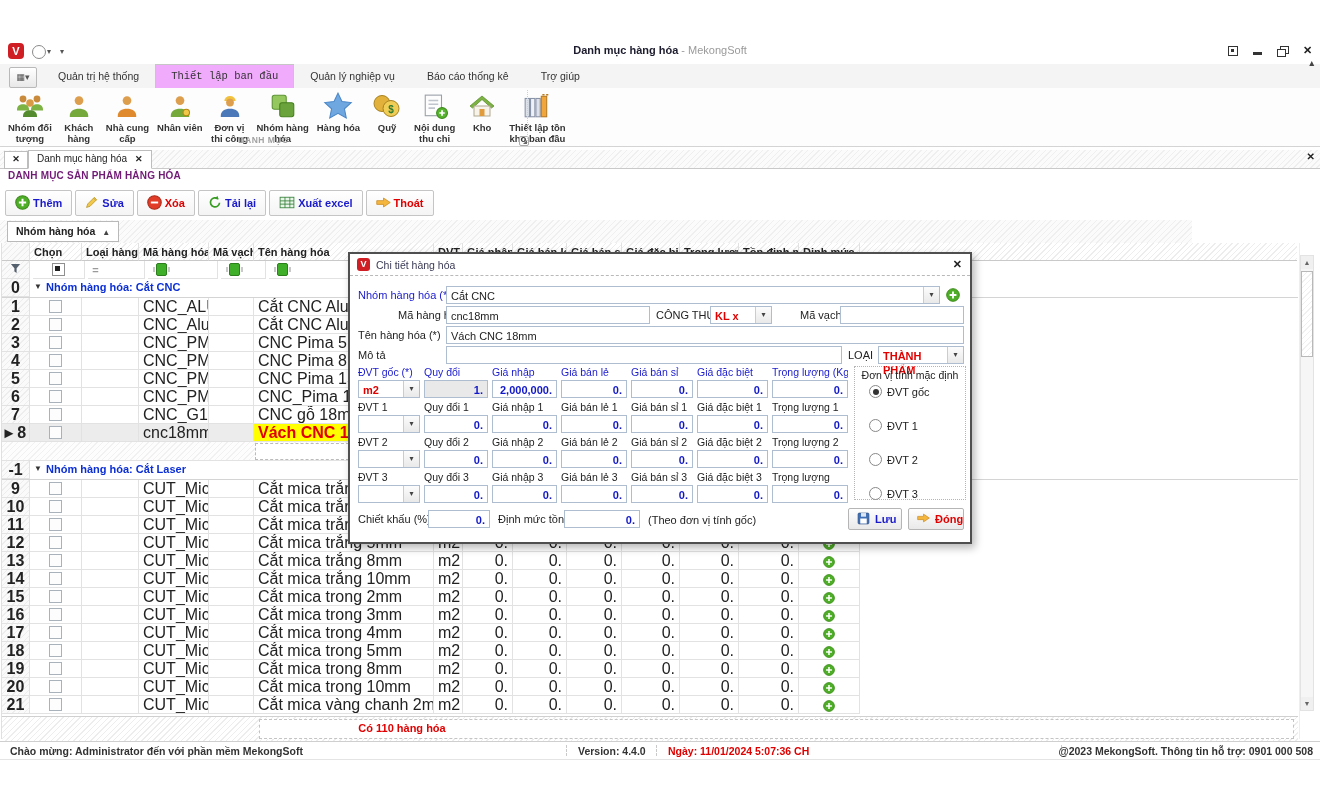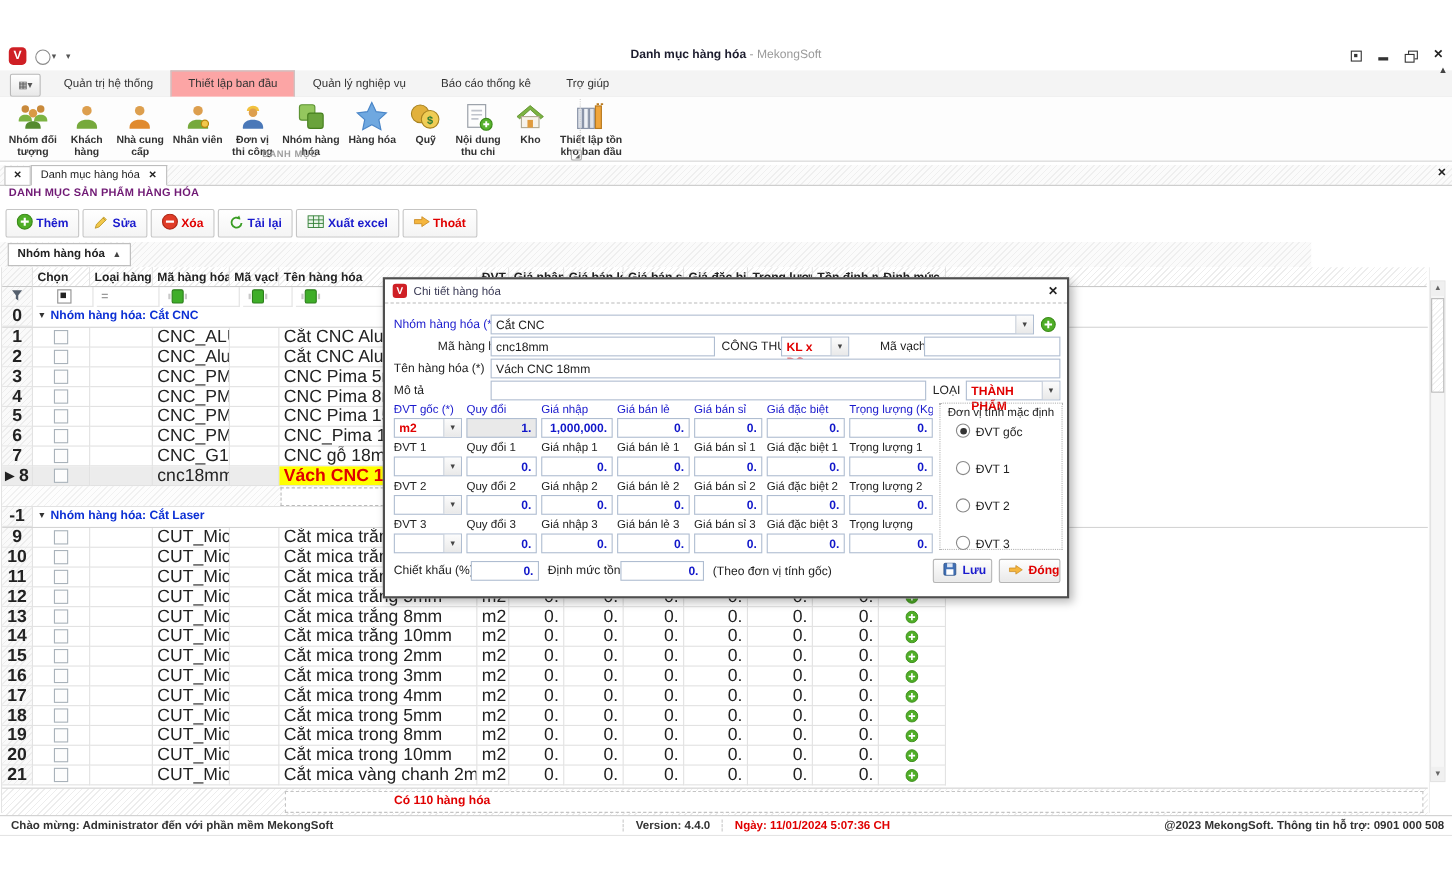--- a/index.html
+++ b/index.html
@@ -21,21 +21,21 @@
   .wc-min::before{content:"";position:absolute;left:2px;top:8px;width:9px;height:2.5px;background:#333;}
   .wc-rest::before{content:"";position:absolute;left:4px;top:2px;width:7px;height:6px;border:1.3px solid #333;}
   .wc-rest::after{content:"";position:absolute;left:1px;top:5px;width:7px;height:6px;border:1.3px solid #333;background:#fff;}
   .wc-close{font-size:11px;color:#222;font-weight:bold;line-height:13px;text-align:center;}
 
   
   .rtabs{position:absolute;left:0;top:64px;width:1320px;height:24px;background:#f4f4f4;border-bottom:1px solid #cfcfcf;}
   .appbtn{position:absolute;left:9px;top:3px;width:26px;height:19px;border:1px solid #b9b9b9;border-radius:2px;background:linear-gradient(#fff,#e8e8e8);font-size:9px;color:#555;text-align:center;line-height:18px;}
   .rtabwrap{position:absolute;left:42px;top:0;height:24px;display:flex;}
   .rtab{height:23px;line-height:23px;padding:0 15px;font-size:10.5px;color:#333;border:1px solid transparent;cursor:default;}
-  .rtab.active{background:#fca5a5;border:1px solid #c6c6c6;border-bottom:1px solid #fff;font-weight:normal;}
+  .rtab.active{background:#f0abfc;border:1px solid #c6c6c6;border-bottom:1px solid #fff;font-weight:normal;font-family:Liberation Mono, monospace;}
   .ribbon-collapse{position:absolute;right:6px;top:58px;font-size:9px;color:#444;font-weight:bold;}
 
   
   .rbody{position:absolute;left:0;top:88px;width:1320px;height:58px;background:#fdfdfd;border-bottom:1px solid #d4d4d4;}
   .ritems{position:absolute;left:4px;top:2px;display:flex;align-items:flex-start;}
   .ritem{display:flex;flex-direction:column;align-items:center;padding:1px 4px;min-width:38px;cursor:default;}
   .ric{height:30px;display:flex;align-items:center;}
   .rlabel{font-size:9.5px;font-weight:bold;color:#333;text-align:center;white-space:pre-line;line-height:11px;margin-top:1px;}
   .rgrouplabel{position:absolute;left:0;top:47px;width:527px;text-align:center;font-size:8.5px;color:#a0a0a0;font-weight:bold;letter-spacing:.5px;}
   .rgroupdiv{position:absolute;left:527px;top:2px;height:53px;border-left:1px dotted #cfcfcf;}
@@ -513,21 +513,21 @@
           <span class="ul blue">Quy đổi</span>
           <span class="ul blue">Giá nhập</span>
           <span class="ul blue">Giá bán lẻ</span>
           <span class="ul blue">Giá bán sỉ</span>
           <span class="ul blue">Giá đặc biệt</span>
           <span class="ul blue">Trọng lượng (Kg)</span>
         </div>
         <div class="ufr">
           <span class="ucombo unitred"><i class="cval">m2</i><i class="dd">▾</i></span>
           <span class="ufield dis">1.</span>
-          <span class="ufield">1,000,000.</span>
+          <span class="ufield">2,000,000.</span>
           <span class="ufield">0.</span>
           <span class="ufield">0.</span>
           <span class="ufield">0.</span>
           <span class="ufield">0.</span>
         </div>
         <div class="ulr">
           <span class="ul">ĐVT 1</span>
           <span class="ul">Quy đổi  1</span>
           <span class="ul">Giá nhập 1</span>
           <span class="ul">Giá bán lẻ 1</span>

